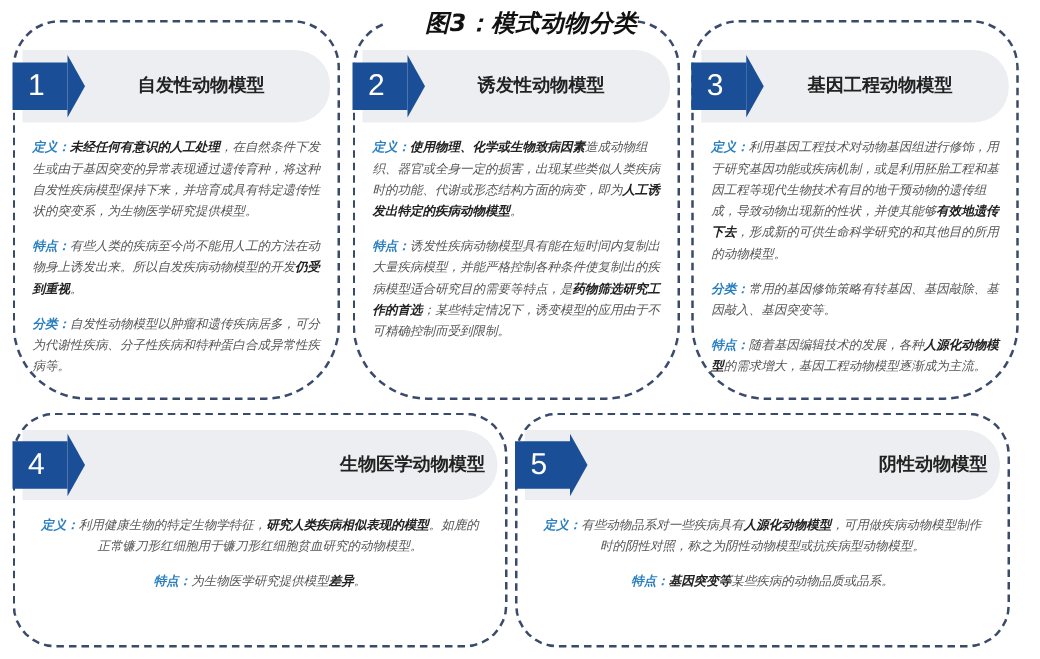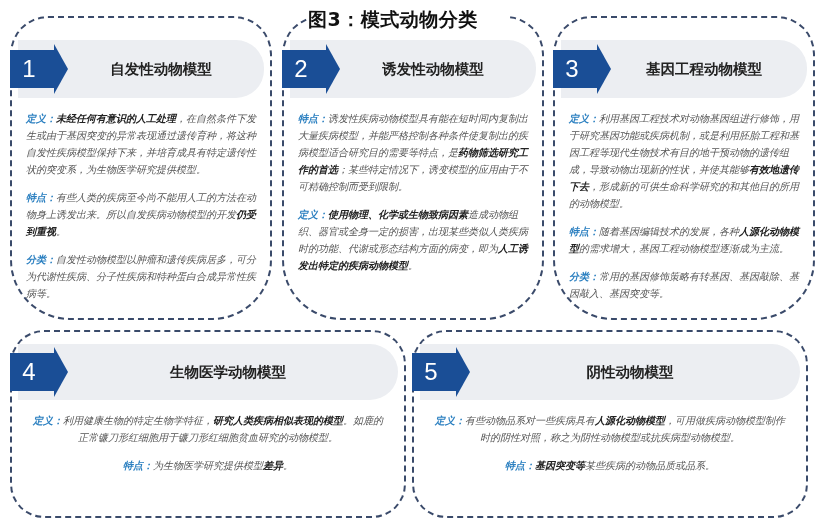--- a/index.html
+++ b/index.html
@@ -2,22 +2,23 @@
 <html><head>
 <meta charset="utf-8">
 <style>
   * { box-sizing: border-box; margin: 0; padding: 0; }
   html, body { width: 832px; height: 527px; background: #ffffff; overflow: hidden; }
   body { position: relative; font-family: "DejaVu Sans", "Liberation Sans", sans-serif; color: #444; }
 
   .title {
     position: absolute; left: 308px; top: 4px; width: 202px; height: 30px;
     background: #ffffff; z-index: 5;
-    font-size: 19px; font-weight: bold; color: #111; text-align: left; line-height: 30px;
+    font-size: 19px; font-weight: bold; color: #111; text-align: right; line-height: 30px;
     letter-spacing: 0.5px;
+    font-style: italic;
   }
 
   .card {
     position: absolute;
     border: 2px dashed #3a4a6a;
     border-radius: 34px;
     background: #ffffff;
   }
   .card-head {
     position: absolute; left: 6px; right: 6px; top: 22px; height: 58px;
@@ -49,21 +50,21 @@
   
   #c1 { left: 10px;  top: 16px;  width: 262px; height: 304px; border-radius: 38px 38px 60px 60px; }
   #c2 { left: 282px; top: 16px; width: 262px; height: 304px; border-radius: 38px 38px 60px 60px; }
   #c3 { left: 553px; top: 16px; width: 262px; height: 304px; border-radius: 38px 38px 60px 60px; }
   #c4 { left: 10px;  top: 330px; width: 396px; height: 188px; }
   #c5 { left: 412px; top: 330px; width: 396px; height: 188px; }
 
   #c2 .card-head { top: 22px; }
   #c4 .card-body, #c5 .card-body { top: 80px; left: 18px; right: 18px; text-align: center; }
   #c4 .card-head, #c5 .card-head { top: 12px; height: 56px; }
-  #c4 .head-title, #c5 .head-title { height: 54px; line-height: 56px; }
+  #c4 .head-title, #c5 .head-title { height: 54px; line-height: 56px; text-align: right; }
   #c4 .badge, #c5 .badge { top: 9px; }
 </style>
 </head>
 <body>
 
 <div class="title">图3：模式动物分类</div>
 
 <div class="card" id="c1">
   <div class="card-head">
     <div class="badge">1</div>
@@ -75,34 +76,34 @@
     <p class="para"><span class="lbl">分类：</span><span>自发性动物模型以肿瘤和遗传疾病居多，可分为代谢性疾病、分子性疾病和特种蛋白合成异常性疾病等。</span></p>
   </div>
 </div>
 
 <div class="card" id="c2">
   <div class="card-head">
     <div class="badge">2</div>
     <div class="head-title">诱发性动物模型</div>
   </div>
   <div class="card-body">
+    <p class="para"><span class="lbl">定义：</span><b>使用物理、化学或生物致病因素</b><span>造成动物组织、器官或全身一定的损害，出现某些类似人类疾病时的功能、代谢或形态结构方面的病变，即为</span><b>人工诱发出特定的疾病动物模型</b><span>。</span></p>
     <p class="para"><span class="lbl">特点：</span><span>诱发性疾病动物模型具有能在短时间内复制出大量疾病模型，并能严格控制各种条件使复制出的疾病模型适合研究目的需要等特点，是</span><b>药物筛选研究工作的首选</b><span>；某些特定情况下，诱变模型的应用由于不可精确控制而受到限制。</span></p>
-    <p class="para"><span class="lbl">定义：</span><b>使用物理、化学或生物致病因素</b><span>造成动物组织、器官或全身一定的损害，出现某些类似人类疾病时的功能、代谢或形态结构方面的病变，即为</span><b>人工诱发出特定的疾病动物模型</b><span>。</span></p>
   </div>
 </div>
 
 <div class="card" id="c3">
   <div class="card-head">
     <div class="badge">3</div>
     <div class="head-title">基因工程动物模型</div>
   </div>
   <div class="card-body">
     <p class="para"><span class="lbl">定义：</span><span>利用基因工程技术对动物基因组进行修饰，用于研究基因功能或疾病机制，或是利用胚胎工程和基因工程等现代生物技术有目的地干预动物的遗传组成，导致动物出现新的性状，并使其能够</span><b>有效地遗传下去</b><span>，形成新的可供生命科学研究的和其他目的所用的动物模型。</span></p>
+    <p class="para"><span class="lbl">分类：</span><span>常用的基因修饰策略有转基因、基因敲除、基因敲入、基因突变等。</span></p>
     <p class="para"><span class="lbl">特点：</span><span>随着基因编辑技术的发展，各种</span><b>人源化动物模型</b><span>的需求增大，基因工程动物模型逐渐成为主流。</span></p>
-    <p class="para"><span class="lbl">分类：</span><span>常用的基因修饰策略有转基因、基因敲除、基因敲入、基因突变等。</span></p>
   </div>
 </div>
 
 <div class="card" id="c4">
   <div class="card-head">
     <div class="badge">4</div>
     <div class="head-title">生物医学动物模型</div>
   </div>
   <div class="card-body">
     <p class="para"><span class="lbl">定义：</span><span>利用健康生物的特定生物学特征，</span><b>研究人类疾病相似表现的模型</b><span>。如鹿的正常镰刀形红细胞用于镰刀形红细胞贫血研究的动物模型。</span></p>

